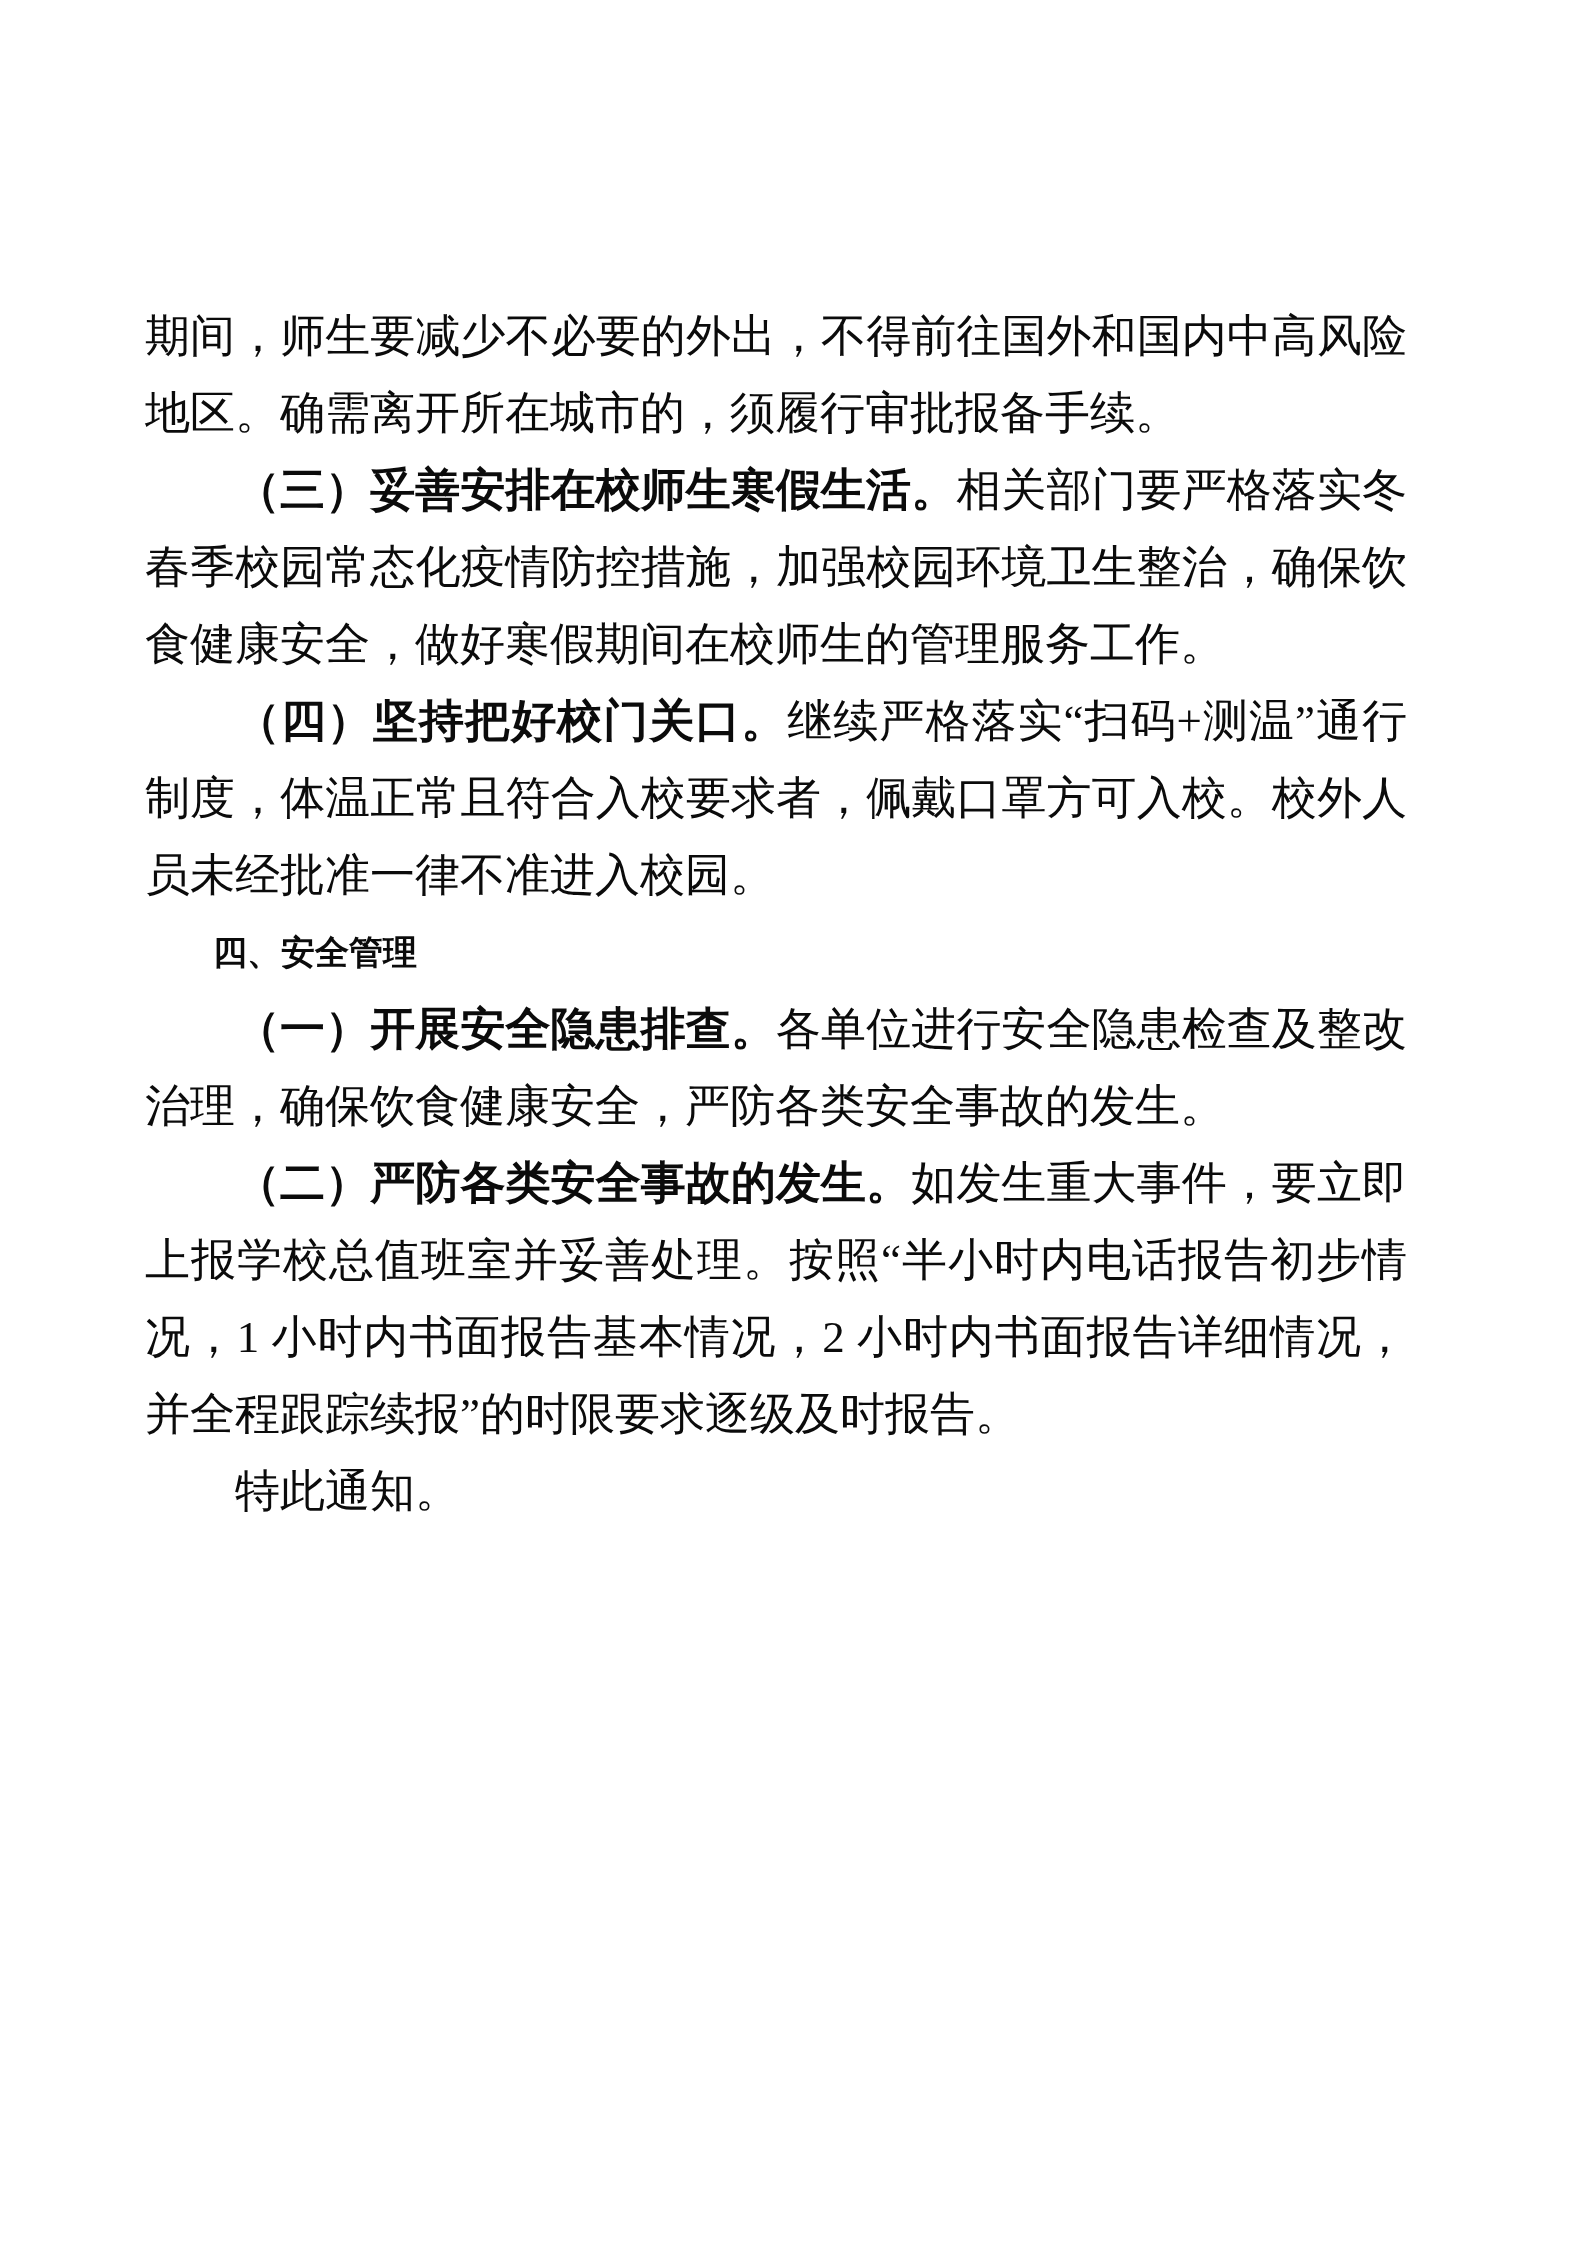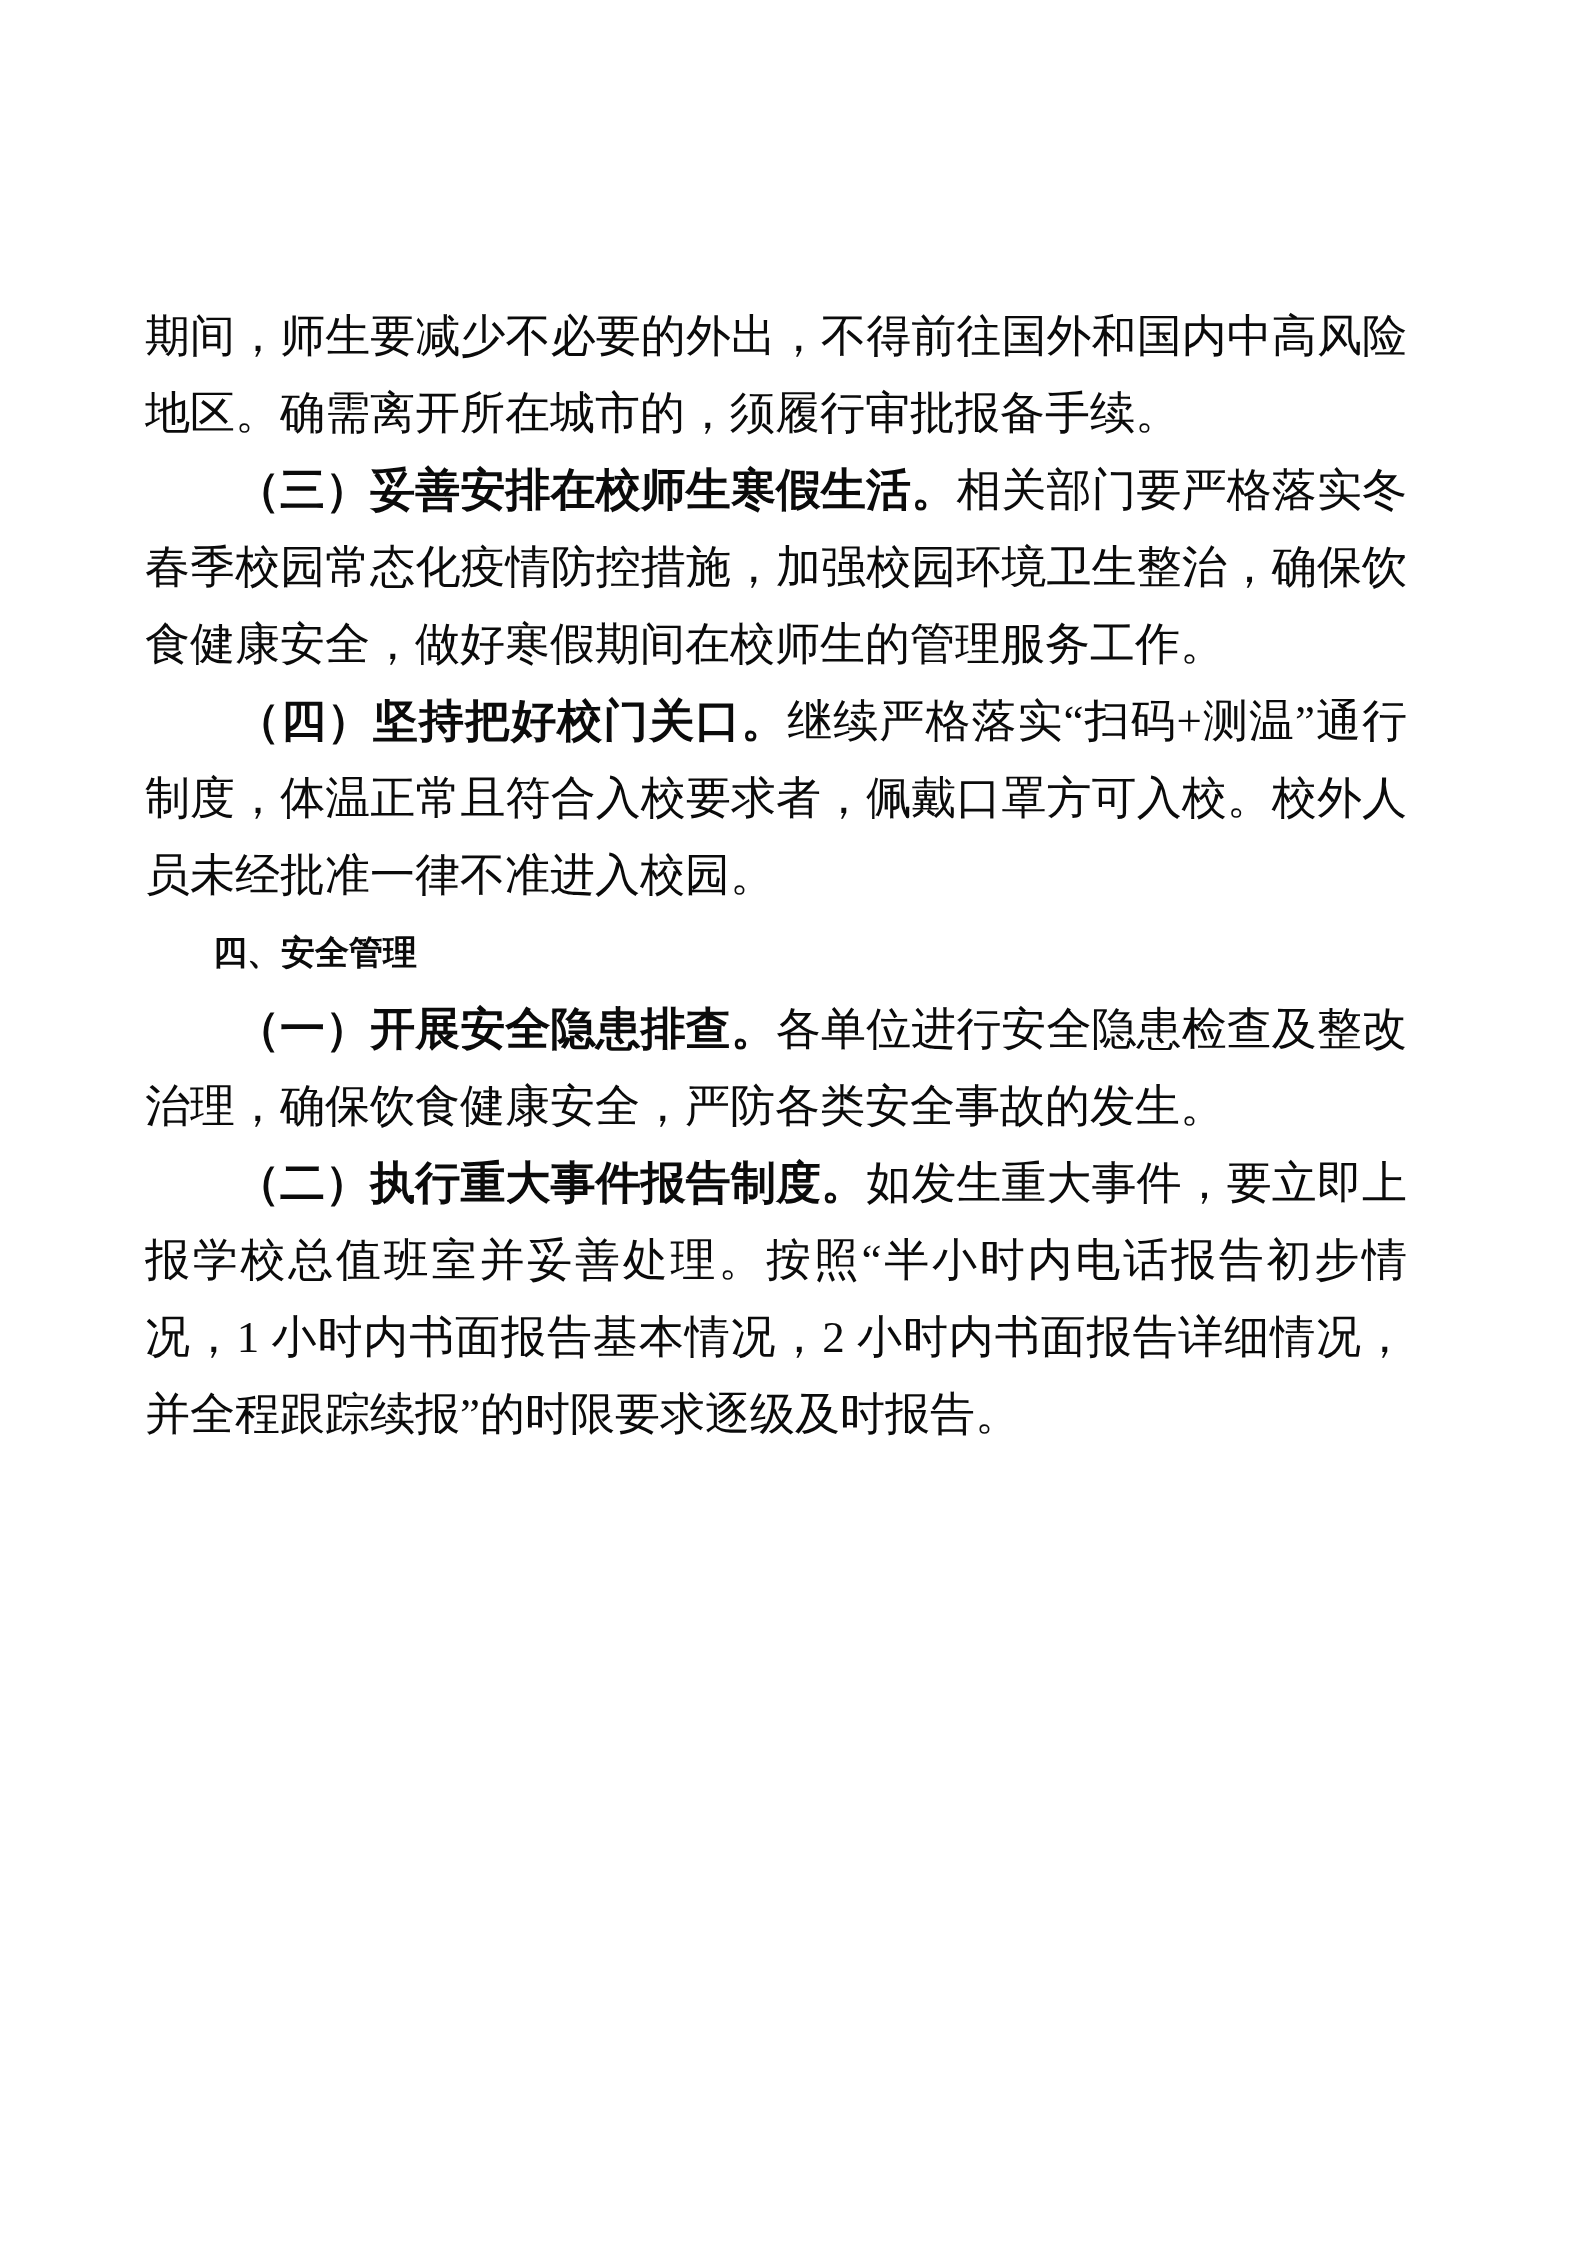--- a/index.html
+++ b/index.html
@@ -123,22 +123,23 @@
 
     <p class="para"><span class="lead">（三）妥善安排在校师生寒假生活。</span><span>相关部门要严格落实冬春季校园常态化疫情防控措施，加强校园环境卫生整治，确保饮食健康安全，做好寒假期间在校师生的管理服务工作。</span></p>
 
     <p class="para"><span class="lead">（四）坚持把好校门关口。</span><span>继续严格落实“扫码+测温”通行制度，体温正常且符合入校要求者，佩戴口罩方可入校。校外人员未经批准一律不准进入校园。</span></p>
 
 
     <p class="section-heading">四、安全管理</p>
 
     <p class="para"><span class="lead">（一）开展安全隐患排查。</span><span>各单位进行安全隐患检查及整改治理，确保饮食健康安全，严防各类安全事故的发生。</span></p>
 
-    <p class="para"><span class="lead">（二）执行重大事件报告制度。</span><span>如发生重大事件，要立即上报学校总值班室并妥善处理。按照“半小时内电话报告初步情况，1 小时内书面报告基本情况，2 小时内书面报告详细情况，并全程跟踪续报”的时限要求逐级及时报告。</span></p>
+    <p class="para"><span class="lead">（二）严防各类安全事故的发生。</span><span>如发生重大事件，要立即上报学校总值班室并妥善处理。按照“半小时内电话报告初步情况，1 小时内书面报告基本情况，2 小时内书面报告详细情况，并全程跟踪续报”的时限要求逐级及时报告。</span></p>
 
+    <p class="para">特此通知。</p>
 
   </div>
 
   <div class="signature">辽宁科技大学党政办公室</div>
 
   <div class="date-line">2020 年 14 月 3 日</div>
 
   <div class="seal">
     <div class="seal-ring"></div>
     <svg class="seal-star" viewBox="0 0 100 100">

